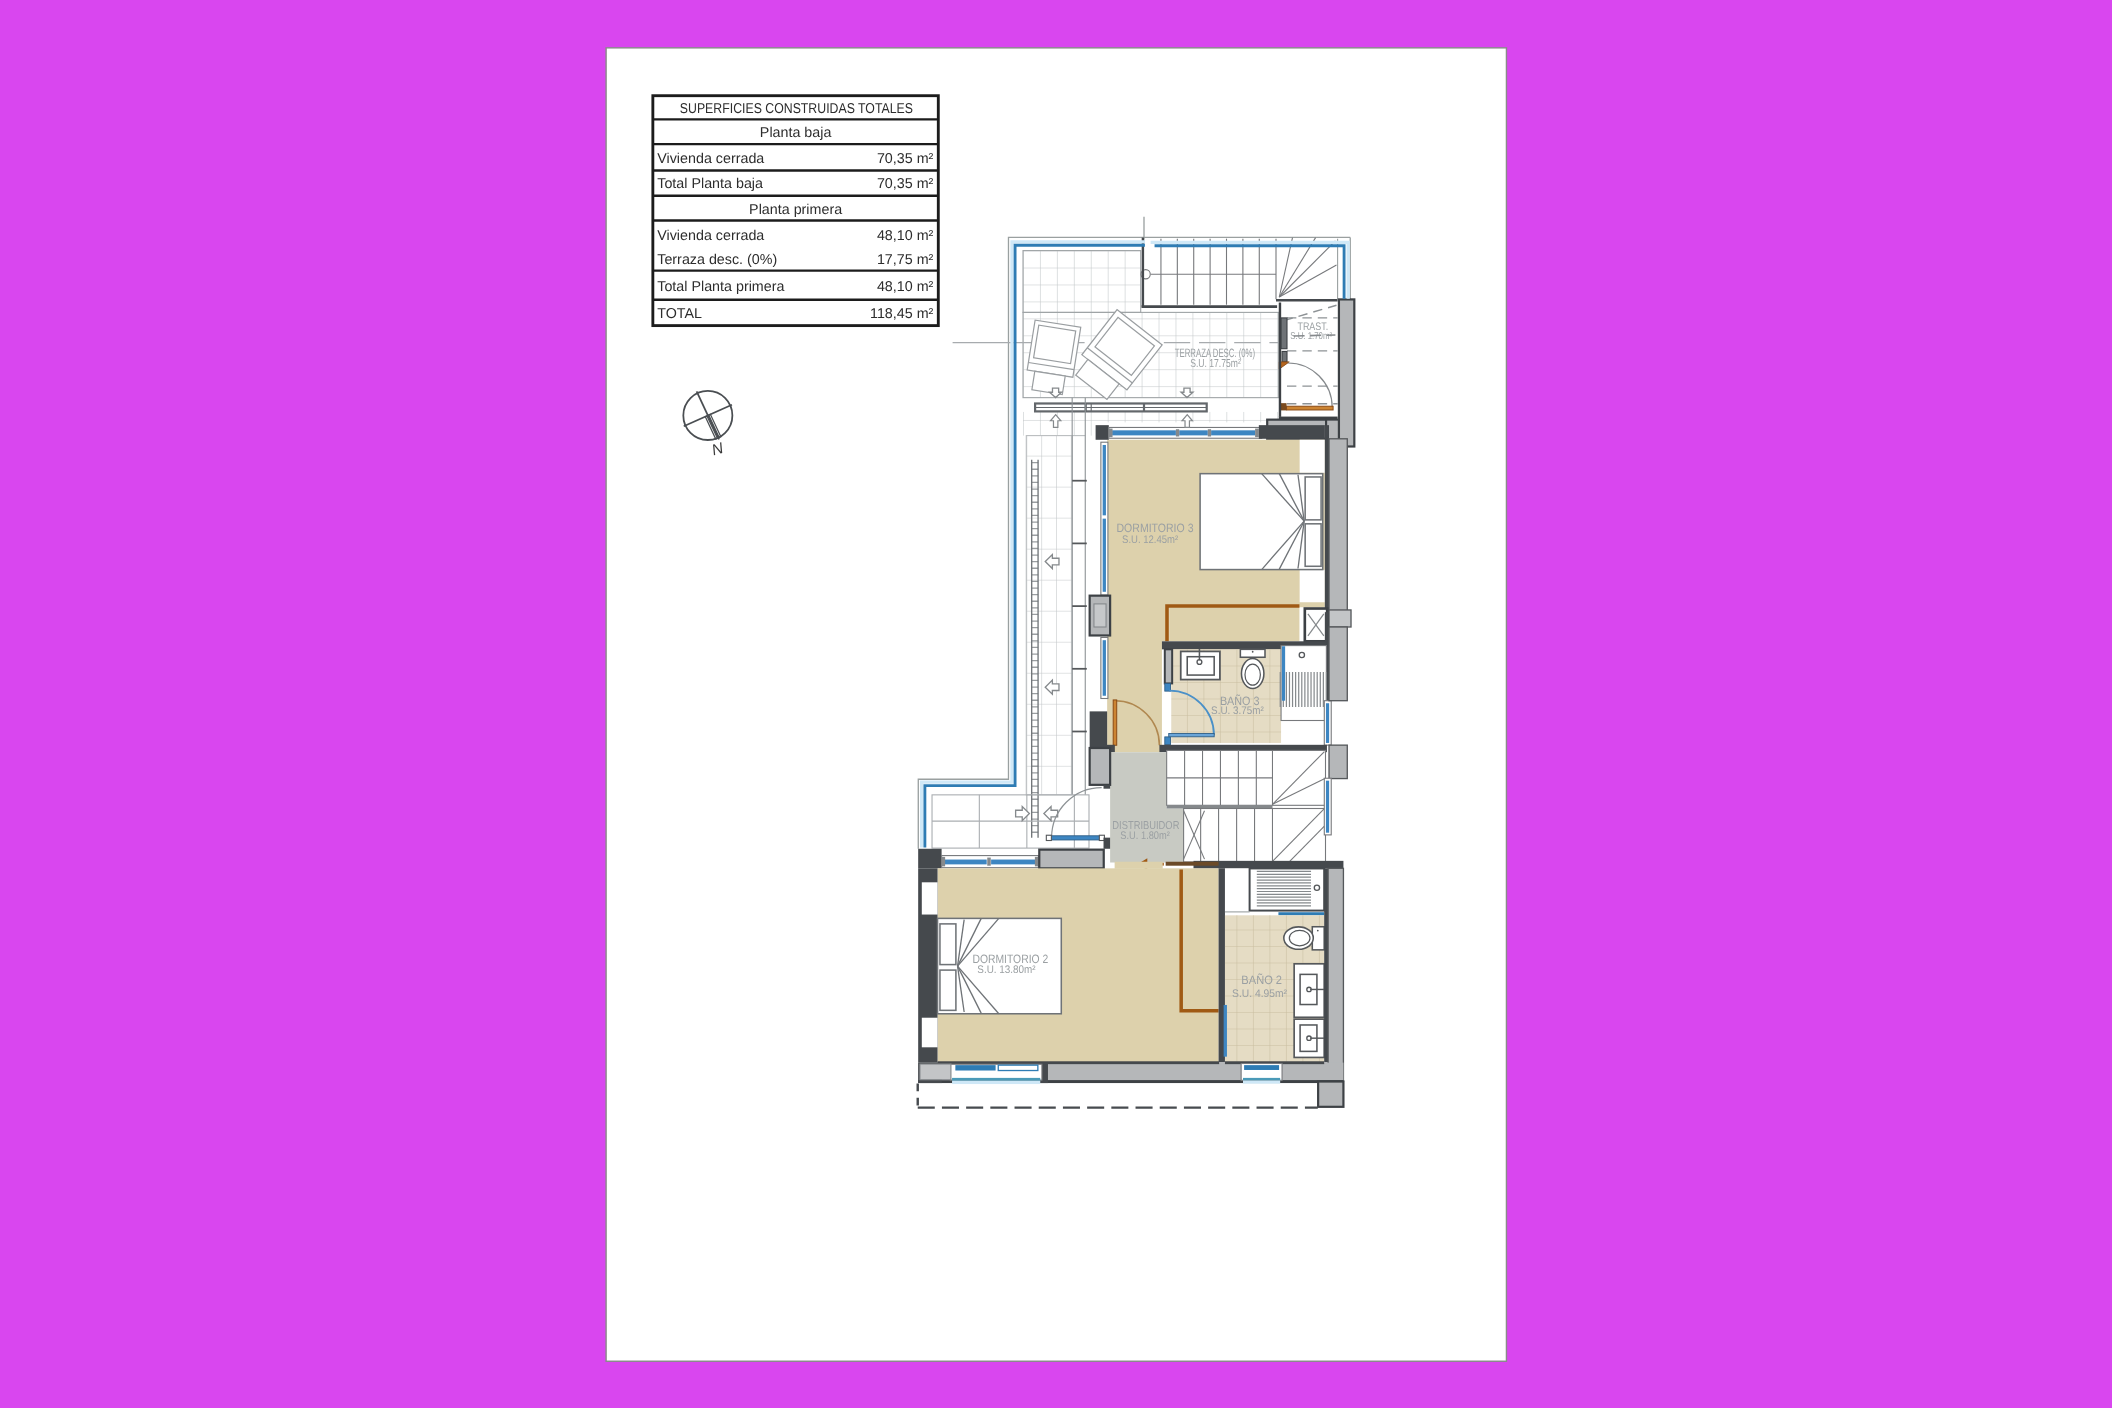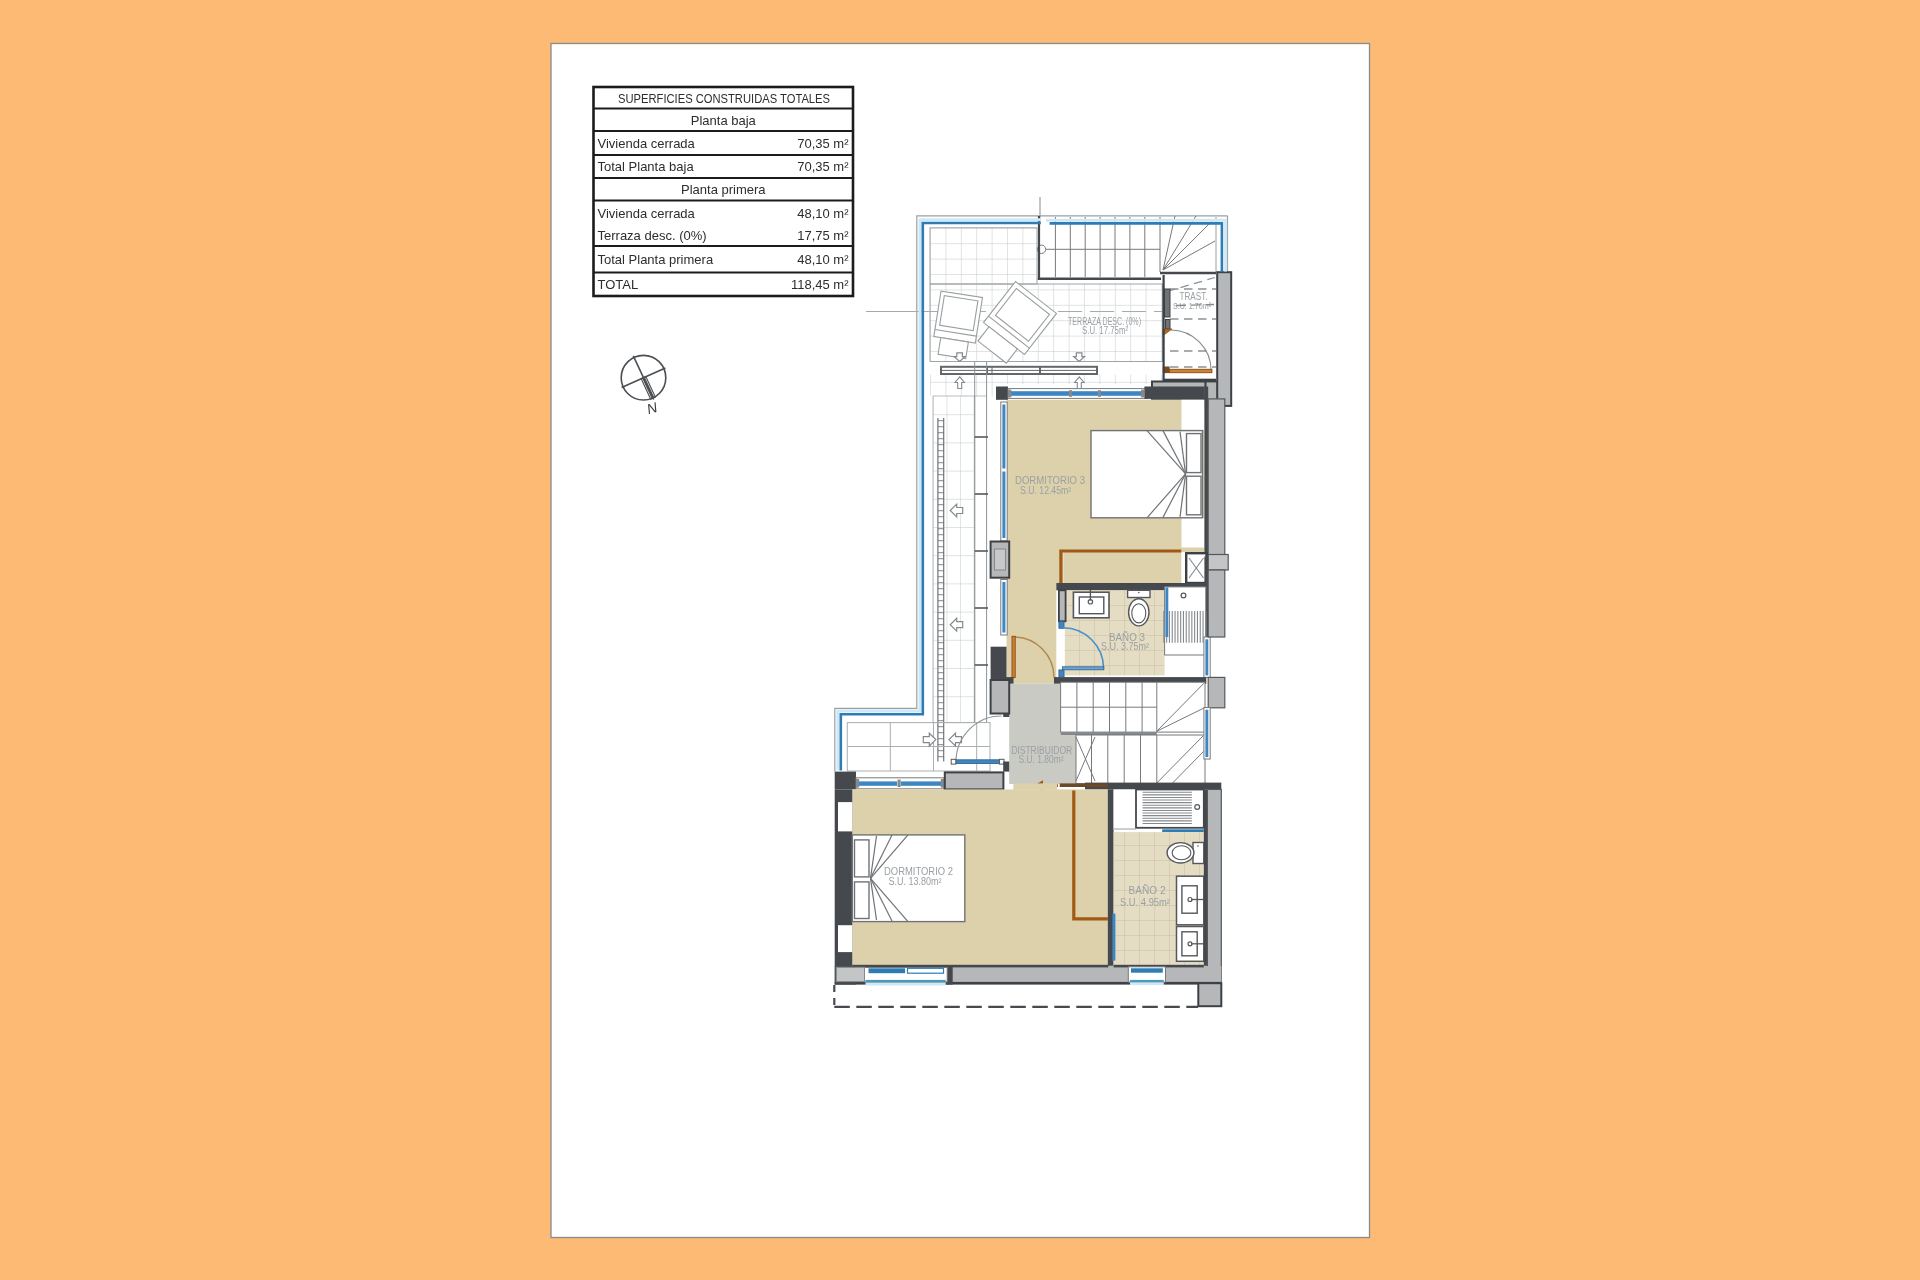--- a/index.html
+++ b/index.html
@@ -1,16 +1,16 @@
 <!DOCTYPE html>
 <html><head>
 <meta charset="utf-8">
 <style>
 html,body{margin:0;padding:0;background:#ffffff;}
-#page{position:relative;width:1920px;height:1280px;background:#fdba74;overflow:hidden;}
+#page{position:relative;width:1920px;height:1280px;background:#d946ef;overflow:hidden;}
 text{font-family:"Liberation Sans",sans-serif;}
 </style>
 </head>
 <body>
 <div id="page">
 <svg width="1920" height="1280" viewBox="0 0 1920 1280">
 <defs>
 <pattern id="ttile" width="15.4" height="15.4" patternUnits="userSpaceOnUse" x="930" y="227.8">
 <path d="M15.4 0H0V15.4" fill="none" stroke="#c2c6c8" stroke-width="1"></path>
 </pattern>

